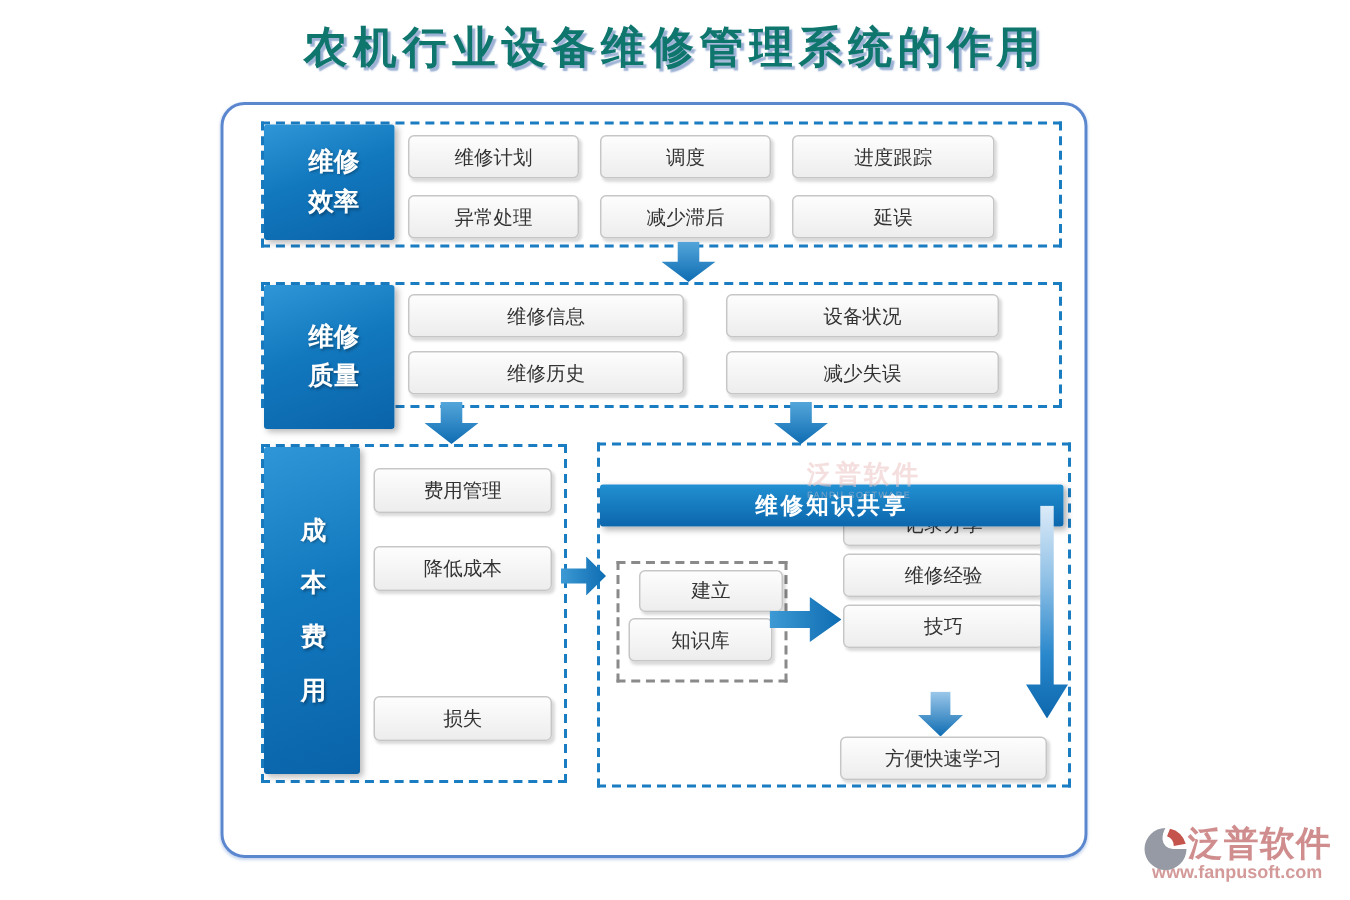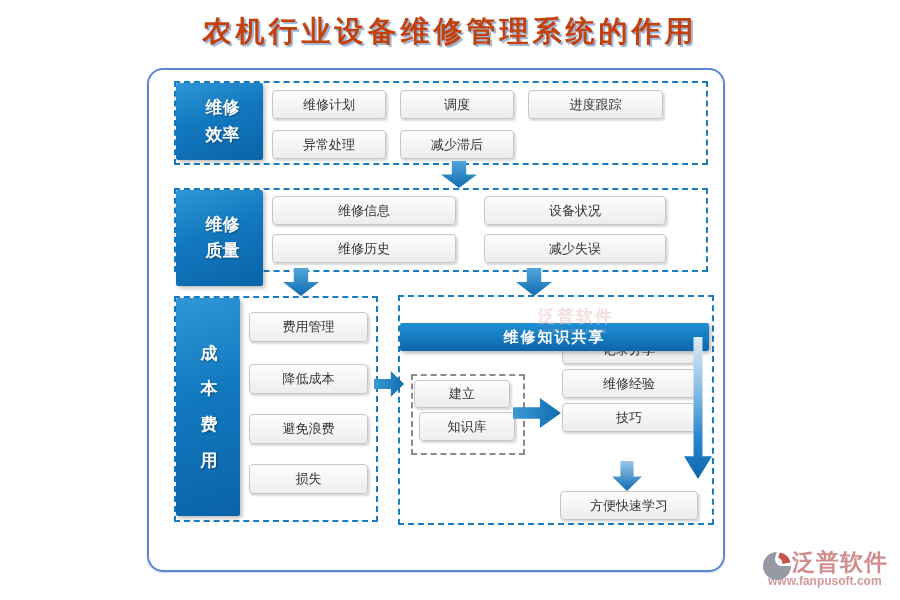--- a/index.html
+++ b/index.html
@@ -1,20 +1,20 @@
 <!DOCTYPE html>
 <html><head>
 <meta charset="utf-8">
 <style>
   html,body{margin:0;padding:0;background:#fff;}
   .canvas{position:relative;width:900px;height:600px;background:#fff;overflow:hidden;
           font-family:"Liberation Sans","DejaVu Sans",sans-serif;}
   .title{position:absolute;left:0;top:12px;width:900px;margin:0;text-align:center;
          font-family:"DejaVu Serif","Liberation Serif",serif;
-         font-size:29px;font-weight:bold;letter-spacing:4px;color:#c2410c;
+         font-size:29px;font-weight:bold;letter-spacing:4px;color:#0f766e;
          text-shadow:2px 2px 1px rgba(136,162,205,0.85);}
   .outer{position:absolute;left:147px;top:68px;width:574px;height:500px;
          border:2px solid #5b87cf;border-radius:16px;box-shadow:0 1px 2px rgba(91,135,207,.35);}
   .sec{position:absolute;border:2px dashed #1a7dc2;background:transparent;}
   .sec-gray{position:absolute;border:2px dashed #8a8a8a;}
   .blabel{position:absolute;display:flex;align-items:center;justify-content:center;
           background:linear-gradient(160deg,#2f96d7 0%,#1278be 45%,#0a63a9 100%);
           color:#fff;font-weight:bold;border-radius:2px;
           box-shadow:2px 2px 4px rgba(0,0,0,.28);text-shadow:1px 1px 2px rgba(0,0,0,.35);}
   .blabel span{display:block;text-align:right;font-size:17px;line-height:1.55;width:40px;}
@@ -55,20 +55,21 @@
 
   <div class="sec" style="left:174px;top:81px;width:530px;height:80px"></div>
   <div class="blabel" style="left:176px;top:83px;width:87px;height:77px">
     <span>维修效率</span>
   </div>
   <div class="node" style="left:272px;top:90px;width:112px;height:27px">维修计划</div>
   <div class="node" style="left:400px;top:90px;width:112px;height:27px">调度</div>
   <div class="node" style="left:528px;top:90px;width:133px;height:27px">进度跟踪</div>
   <div class="node" style="left:272px;top:130px;width:112px;height:27px">异常处理</div>
   <div class="node" style="left:400px;top:130px;width:112px;height:27px">减少滞后</div>
+  <div class="node" style="left:528px;top:130px;width:133px;height:27px">延误</div>
 
   <div class="arrow a-down" style="left:441px;top:161px;width:36px;height:27px"></div>
 
   <div class="sec" style="left:174px;top:188px;width:530px;height:80px"></div>
   <div class="blabel" style="left:176px;top:190px;width:87px;height:96px">
     <span>维修质量</span>
   </div>
   <div class="node" style="left:272px;top:196px;width:182px;height:27px">维修信息</div>
   <div class="node" style="left:484px;top:196px;width:180px;height:27px">设备状况</div>
   <div class="node" style="left:272px;top:234px;width:182px;height:27px">维修历史</div>
@@ -76,35 +77,34 @@
 
   <div class="arrow a-down" style="left:283px;top:268px;width:36px;height:28px"></div>
   <div class="arrow a-down" style="left:516px;top:268px;width:36px;height:28px"></div>
 
   <div class="sec" style="left:174px;top:296px;width:200px;height:222px"></div>
   <div class="blabel vert" style="left:176px;top:298px;width:64px;height:218px">
     <span>成本费用</span>
   </div>
   <div class="node" style="left:249px;top:364px;width:117px;height:28px">降低成本</div>
   <div class="node" style="left:249px;top:312px;width:117px;height:28px">费用管理</div>
-  <div class="node" style="left:249px;top:414px;width:117px;height:28px">避免浪费</div>
   <div class="node" style="left:249px;top:464px;width:117px;height:28px">损失</div>
 
   <div class="arrow a-right" style="left:374px;top:371px;width:30px;height:26px"></div>
 
   <div class="sec" style="left:398px;top:295px;width:312px;height:226px"></div>
   <div class="hdr" style="left:400px;top:297px;width:309px;height:28px">维修知识共享</div>
 
   <div class="wm">
     <div class="wm-t">泛普软件</div>
     <div class="wm-s">FANPU SOFTWARE</div>
   </div>
 
   <div class="sec-gray" style="left:411px;top:374px;width:110px;height:77px"></div>
-  <div class="node" style="left:414px;top:380px;width:94px;height:26px">建立</div>
+  <div class="node" style="left:426px;top:380px;width:94px;height:26px">建立</div>
   <div class="node" style="left:419px;top:412px;width:94px;height:27px">知识库</div>
 
   <div class="arrow a-right" style="left:513px;top:398px;width:48px;height:30px"></div>
 
   <div class="node" style="left:562px;top:335px;width:132px;height:27px">记录分享</div>
   <div class="node" style="left:562px;top:369px;width:132px;height:27px">维修经验</div>
   <div class="node" style="left:562px;top:403px;width:132px;height:27px">技巧</div>
 
   <div class="arrow a-long" style="left:684px;top:337px;width:28px;height:142px"></div>
   <div class="arrow a-small" style="left:612px;top:461px;width:30px;height:30px"></div>

